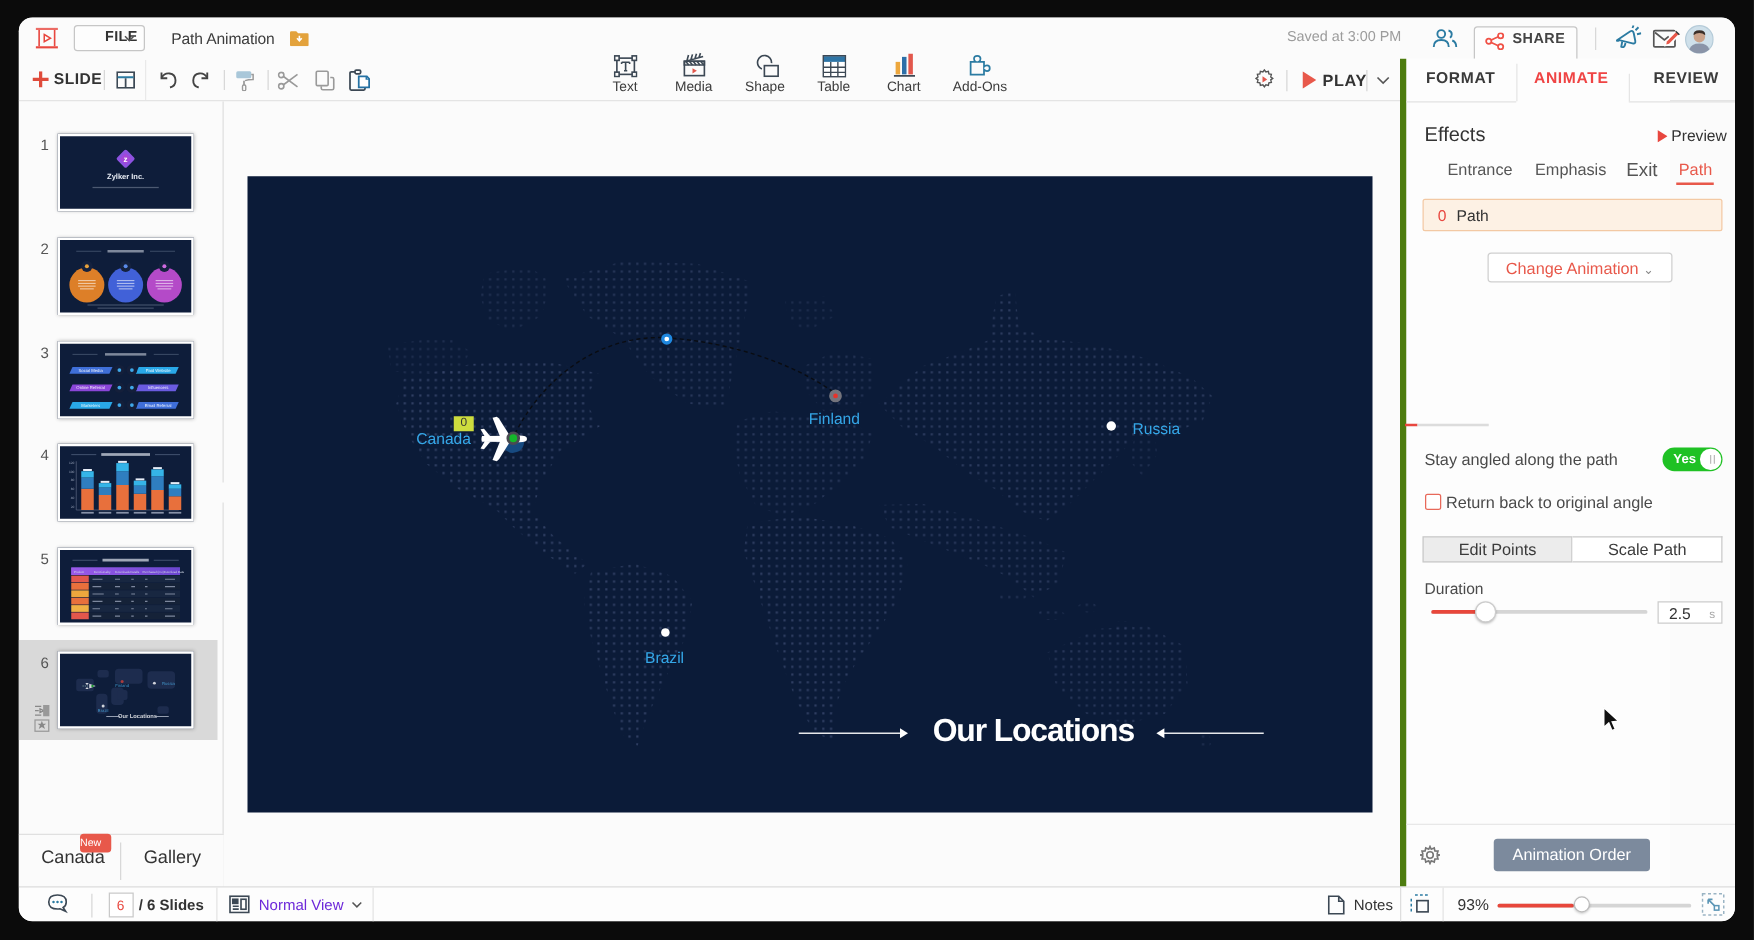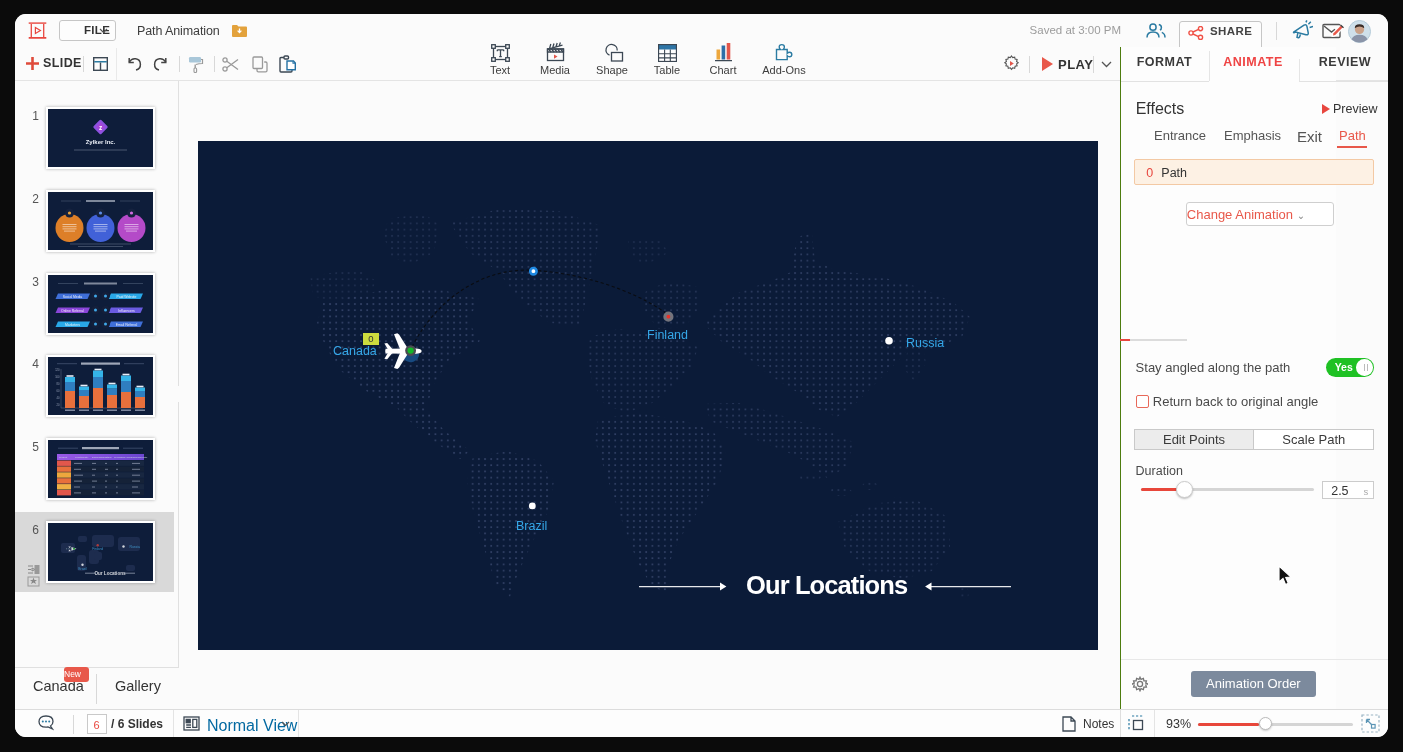--- a/index.html
+++ b/index.html
@@ -21,21 +21,21 @@
   
   #sbar { position:absolute; left:0; top:67px; width:164px; height:628px; background:#fbfbfb; border-right:1px solid #e0e0e0; }
   .thumb { position:absolute; left:30.5px; width:109px; height:62px; background:#0e1d3a; border:2px solid #ffffff; box-shadow:0 0 3px rgba(0,0,0,.3); overflow:hidden;}
   .tnum { position:absolute; left:8px; width:16px; text-align:right; font-size:12px; color:#555; }
   #selband { position:absolute; left:0; top:498px; width:159px; height:80px; background:#d9d9d9; }
   #libsec { position:absolute; left:0; top:653px; width:164px; height:42px; border-top:1px solid #e0e0e0; background:#fbfbfb;}
   
   #canvas { position:absolute; left:165px; top:67px; width:940px; height:628px; background:#fbfbfb; }
   #slide { position:absolute; left:183px; top:127px; width:900px; height:509px; background:#0b1b38; overflow:hidden; }
   
-  #rpanel { position:absolute; left:1105px; top:33px; width:216px; height:662px; background:#fdfdfd; border-left:1px solid #4d7c0f; z-index:4; }
+  #rpanel { position:absolute; left:1105px; top:33px; width:216px; height:662px; background:#fdfdfd; border-left:5px solid #4d7c0f; z-index:4; }
   .rtab { position:absolute; top:0; height:30px; line-height:30px; font-size:12.5px; font-weight:bold; color:#3a3a3a; letter-spacing:.5px; text-align:center;}
   
   #bbar { position:absolute; left:0; top:695px; width:100%; height:28px; background:#fdfdfd; border-top:1px solid #dcdcdc; }
 </style>
 </head>
 <body>
 <div id="app">
 
   <div id="hdr">
     <svg class="abs" style="left:13px;top:8px" width="19" height="17" viewBox="0 0 19 17">
@@ -495,21 +495,21 @@
     <div class="abs" style="left:212px;top:54.5px;font-size:12.5px;color:#333">Preview</div>
     <div class="abs" style="left:33px;top:80.5px;font-size:13px;color:#555">Entrance</div>
     <div class="abs" style="left:103px;top:80.5px;font-size:13px;color:#555">Emphasis</div>
     <div class="abs" style="left:176px;top:80.5px;font-size:15px;color:#555">Exit</div>
     <div class="abs" style="left:218px;top:80.5px;font-size:13px;color:#e8584a">Path</div>
     <div class="abs" style="left:216px;top:98.5px;width:30px;height:2.5px;background:#e8584a"></div>
     <div class="abs" style="left:13.3px;top:112.4px;width:240px;height:26px;background:#fdf1e4;border:1px solid #f3c9a4;border-radius:2px">
       <span style="position:absolute;left:11px;top:6px;font-size:12.5px;color:#e8473f">0</span>
       <span style="position:absolute;left:26px;top:6px;font-size:12.5px;color:#333">Path</span>
     </div>
-    <div class="abs" style="left:64.8px;top:155.3px;width:148px;height:24px;border:1px solid #cfcfcf;border-radius:3px;background:#fff;line-height:23px;font-size:13px;color:#e8584a">Change Animation <span style="font-size:10px;color:#888">⌄</span></div>
+    <div class="abs" style="left:64.8px;top:155.3px;width:148px;height:24px;border:1px solid #cfcfcf;border-radius:3px;background:#fff;text-align:center;line-height:23px;font-size:13px;color:#e8584a">Change Animation <span style="font-size:10px;color:#888">⌄</span></div>
     <div class="abs" style="left:-1px;top:291.5px;width:9.5px;height:2px;background:#e8473f"></div>
     <div class="abs" style="left:8.5px;top:291.5px;width:57px;height:2px;background:#dcdcdc"></div>
     <div class="abs" style="left:14.6px;top:313.2px;font-size:13px;color:#4a4a4a">Stay angled along the path</div>
     <div class="abs" style="left:204.7px;top:310.8px;width:48.5px;height:19px;background:#1fc124;border-radius:10px">
       <span style="position:absolute;left:9px;top:3.5px;font-size:10.5px;font-weight:bold;color:#fff">Yes</span>
       <span style="position:absolute;right:1.2px;top:1.2px;width:16.6px;height:16.6px;background:#fff;border-radius:50%"></span>
       <span style="position:absolute;right:6.5px;top:6px;width:1px;height:7px;background:#bbb"></span>
       <span style="position:absolute;right:9.5px;top:6px;width:1px;height:7px;background:#bbb"></span>
     </div>
     <div class="abs" style="left:14.6px;top:347.8px;width:13px;height:13px;border:1.5px solid #e8695a;border-radius:2px;background:#fff"></div>
@@ -549,21 +549,21 @@
     <div class="abs" style="left:96px;top:7px;font-size:12px;font-weight:bold;color:#333">/ 6 Slides</div>
     <div class="vdiv" style="left:158px;top:0;height:28px;background:#e4e4e4"></div>
     <svg class="abs" style="left:168px;top:6px" width="17" height="15" viewBox="0 0 17 15">
       <g stroke="#3c4854" stroke-width="1.3" fill="none">
         <rect x="1" y="1" width="15" height="13"></rect>
         <rect x="3.2" y="3.4" width="4" height="3.3" fill="#3c4854"></rect>
         <path d="M3.2 9 H8 M3.2 11.3 H8"></path>
         <rect x="9.8" y="3.4" width="4" height="8"></rect>
       </g>
     </svg>
-    <div class="abs" style="left:192px;top:7px;font-size:16px;color:#0369a1">Normal View</div>
+    <div class="abs" style="left:192px;top:7px;font-size:12px;color:#6d28d9">Normal View</div>
     <svg class="abs" style="left:266px;top:11px" width="9" height="6" viewBox="0 0 9 6">
         <path d="M1 1 L4.5 4.5 L8 1" stroke="#555" stroke-width="1.2" fill="none"></path>
       </svg>
     <div class="vdiv" style="left:283px;top:0;height:28px;background:#e4e4e4"></div>
     <svg class="abs" style="left:1047px;top:6px" width="14" height="16" viewBox="0 0 14 16">
       <path d="M1 1 H9 L13 5 V15 H1 Z M9 1 V5 H13" stroke="#3c4854" stroke-width="1.3" fill="none"></path>
     </svg>
     <div class="abs" style="left:1068px;top:7px;font-size:12px;color:#333">Notes</div>
     <div class="vdiv" style="left:1105px;top:0;height:28px;background:#dedede"></div>
     <svg class="abs" style="left:1113px;top:5px" width="19" height="18" viewBox="0 0 19 18">

